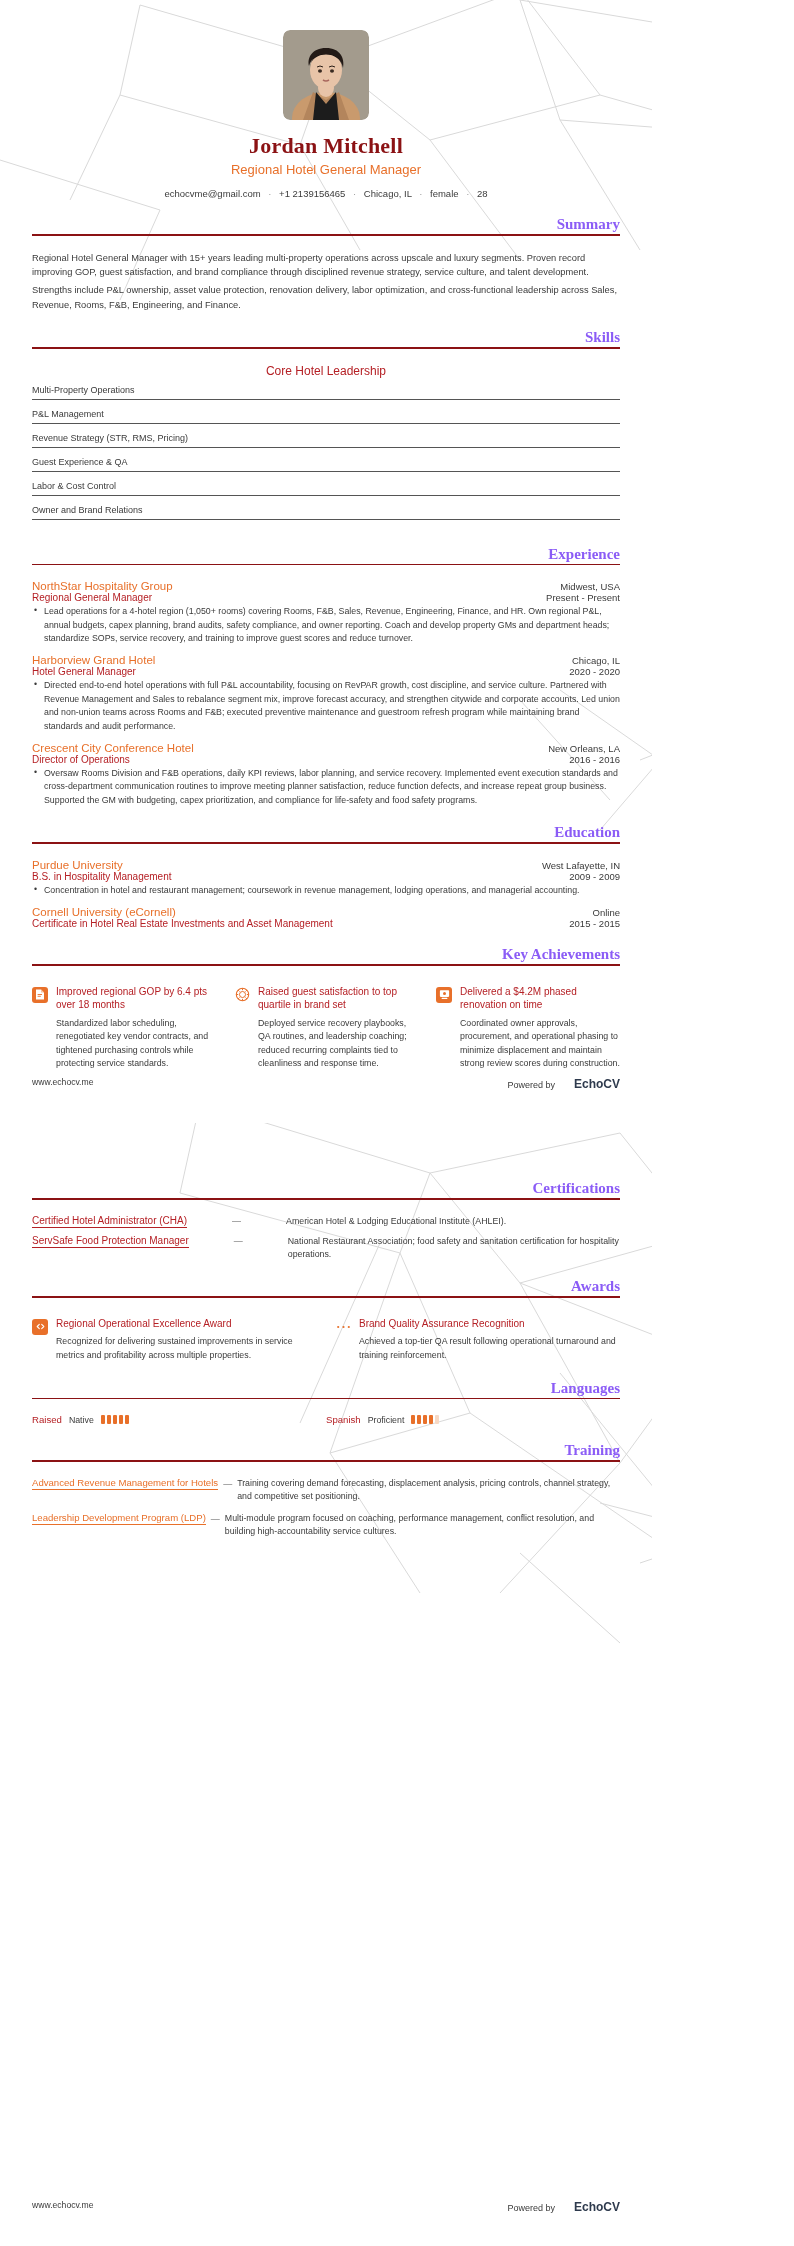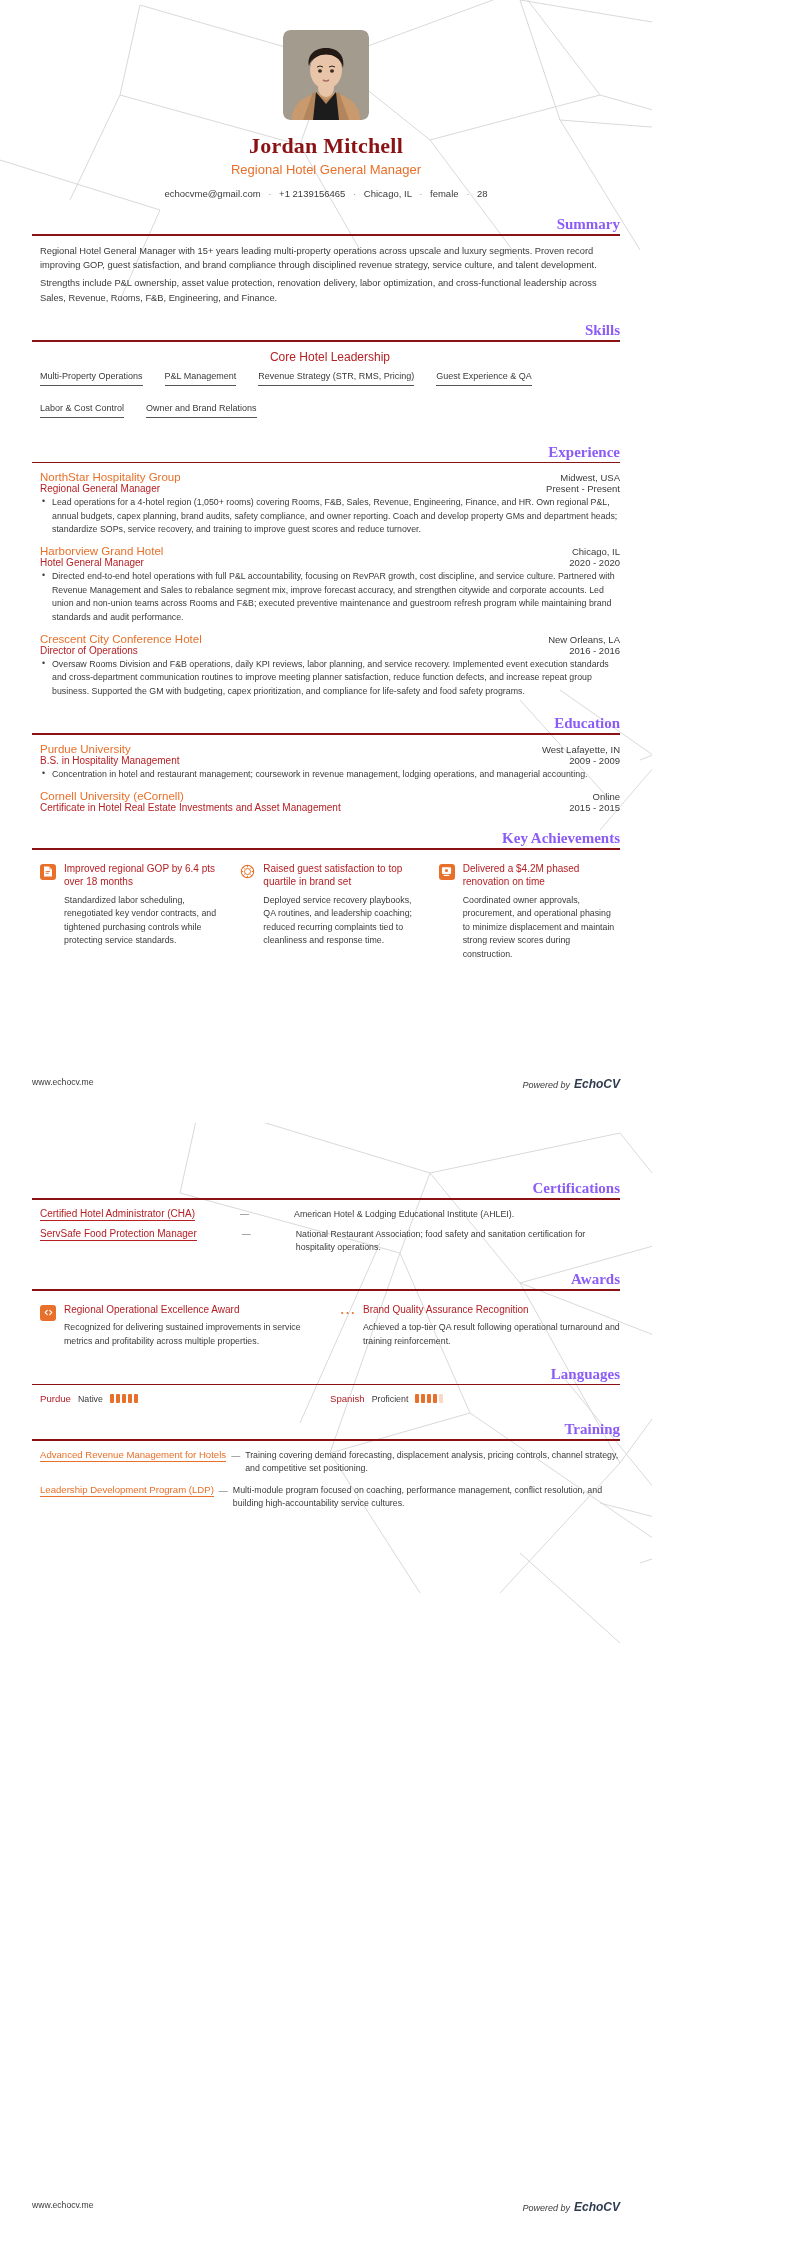--- a/index.html
+++ b/index.html
@@ -69,38 +69,38 @@
     font-weight: bold;
     color: #8b5cf6;
     text-align: right;
     padding-bottom: 1px;
   }
   .section-rule {
     height: 1.6px;
     background: #8b1214;
     width: 100%;
   }
-  .section-body { padding-top: 8px; margin-left: 8px; }
+  .section-body { padding-top: 15px; }
 
   
   .summary-p {
     font-size: 9.3px;
     line-height: 1.55;
     color: #3a3a3a;
     margin-bottom: 4px;
   }
 
   
   .skill-group-name {
     font-size: 12px;
     color: #b52025;
     margin-bottom: 7px;
     text-align: center;
   }
-  .skill-list { display: flex; flex-wrap: wrap; gap: 8px 22px; }
+  .skill-list { display: flex; flex-wrap: wrap; gap: 0 22px; flex-direction: column; }
   .skill-chip {
     font-size: 9px;
     color: #3a3a3a;
     padding-bottom: 4px;
     border-bottom: 1px solid #555;
     margin-bottom: 9px;
   }
 
   
   .entry { margin-bottom: 9px; }
@@ -202,21 +202,21 @@
   
   .footer {
     position: absolute;
     left: 32px; right: 32px;
     bottom: 32px;
     display: flex;
     justify-content: space-between;
     z-index: 2;
   }
   .footer-url { font-size: 8.6px; color: #3a3a3a; }
-  .footer-brand { font-size: 9px; color: #3a3a3a; display: flex; align-items: baseline; gap: 4px; font-style: italic; }
+  .footer-brand { font-size: 9px; color: #3a3a3a; display: flex; align-items: baseline; gap: 19px; }
   .footer-brand .logo {
     font-family: "Liberation Sans", sans-serif;
     font-size: 12px;
     font-weight: bold;
     color: #2e3a4d;
   }
 </style>
 </head>
 <body>
 
@@ -543,21 +543,21 @@
       </div>
     </div>
 
     <div class="section">
       <div class="section-title">Languages</div>
       <div class="section-rule"></div>
       <div class="section-body">
         <div class="langs">
 
           <div class="lang">
-            <span class="lang-name">Purdue</span>
+            <span class="lang-name">Raised</span>
             <span class="lang-level">Native</span>
             <span class="dots">
               <i class="dot-pip"></i>
               <i class="dot-pip"></i>
               <i class="dot-pip"></i>
               <i class="dot-pip"></i>
               <i class="dot-pip"></i>
             </span>
           </div>
 

